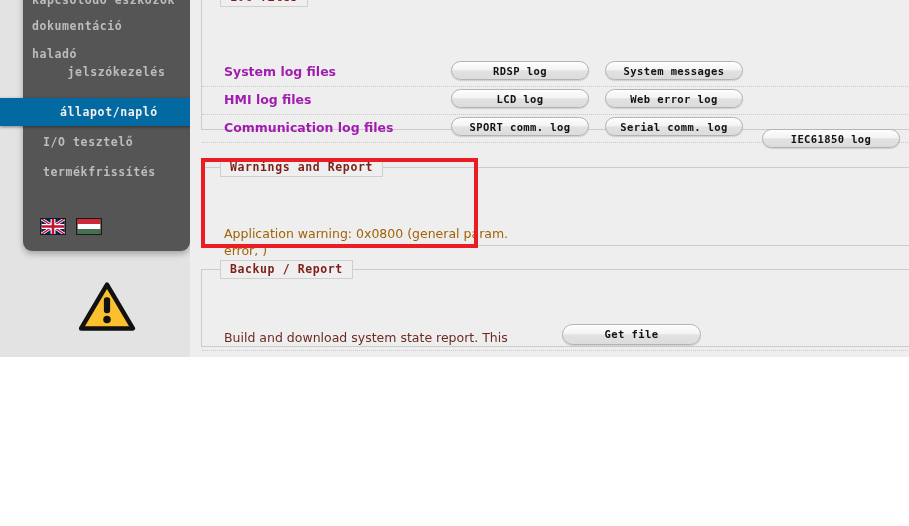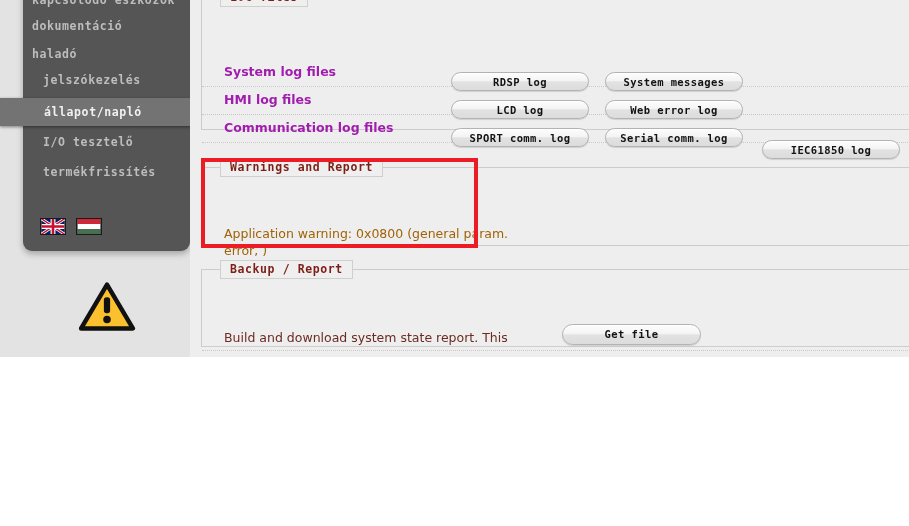--- a/index.html
+++ b/index.html
@@ -58,25 +58,25 @@
     font-size: 11.5px;
     font-weight: bold;
     letter-spacing: 0.6px;
     white-space: nowrap;
     cursor: pointer;
   }
   .nav-item.top   { padding-left: 9px; }
   .nav-item.sub   { padding-left: 20px; }
 
   .nav-item.active {
-    background: #737373;
+    background: #0369a1;
     color: #f0f0f0;
     left: -23px;
     width: 213px;
-    padding-left: 44px;
+    padding-left: 60px;
     box-shadow: 0 1px 3px rgba(0,0,0,0.45);
   }
 
   
   #flags {
     position: absolute;
     left: 40px; top: 218px;
     display: flex;
     gap: 10px;
   }
@@ -141,21 +141,21 @@
     top: 5px;
     color: #a21caf;
     font-size: 12.5px;
     font-family: "DejaVu Sans", sans-serif;
     white-space: nowrap;
     font-weight: bold;
   }
 
   .btn {
     position: absolute;
-    top: 13px;
+    top: 2px;
     width: 138px;
     height: 19px;
     line-height: 19px;
     text-align: center;
     border: 1px solid #b3b3b3;
     border-radius: 11px;
     background: linear-gradient(to bottom, #fdfdfd 0%, #f4f4f4 45%, #e2e2e2 52%, #dcdcdc 100%);
     color: #131313;
     font-family: "DejaVu Sans Mono", monospace;
     font-size: 10.5px;
@@ -227,21 +227,21 @@
         </div>
 
         <div class="nav-item top" style="top:26px;">
           <span>dokumentáció</span>
         </div>
 
         <div class="nav-item top" style="top:54px;">
           <span>haladó</span>
         </div>
 
-        <div class="nav-item sub" style="top:80px;">
+        <div class="nav-item sub" style="top:72px;text-align:center;">
           <span>jelszókezelés</span>
         </div>
 
         <div class="nav-item sub active" style="top:112px;">
           <span>állapot/napló</span>
         </div>
 
         <div class="nav-item sub" style="top:142px;">
           <span>I/O tesztelő</span>
         </div>

